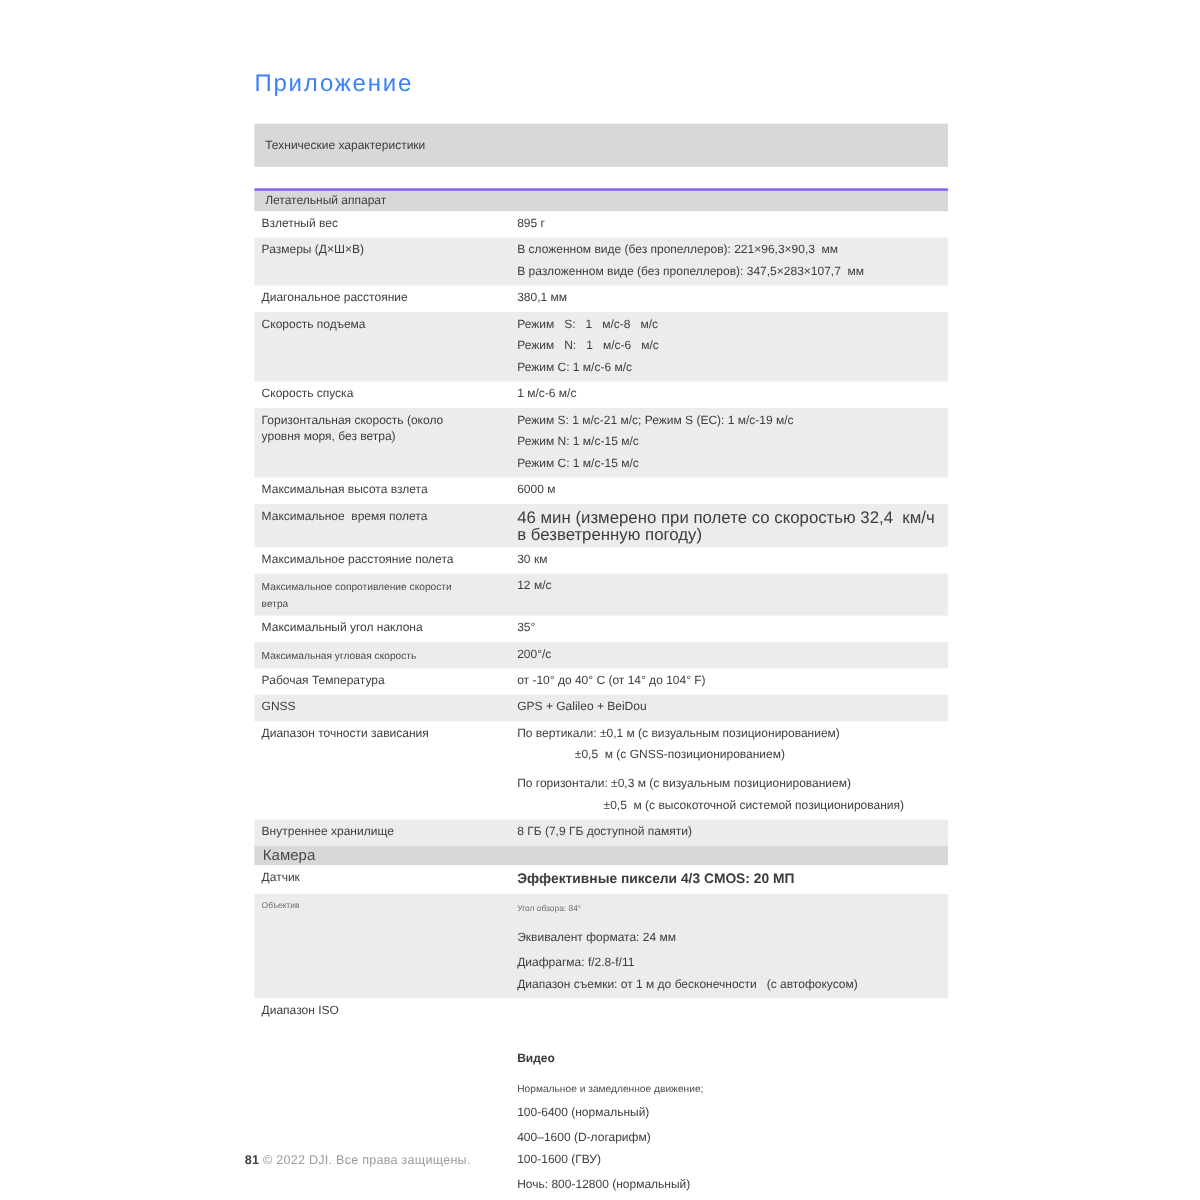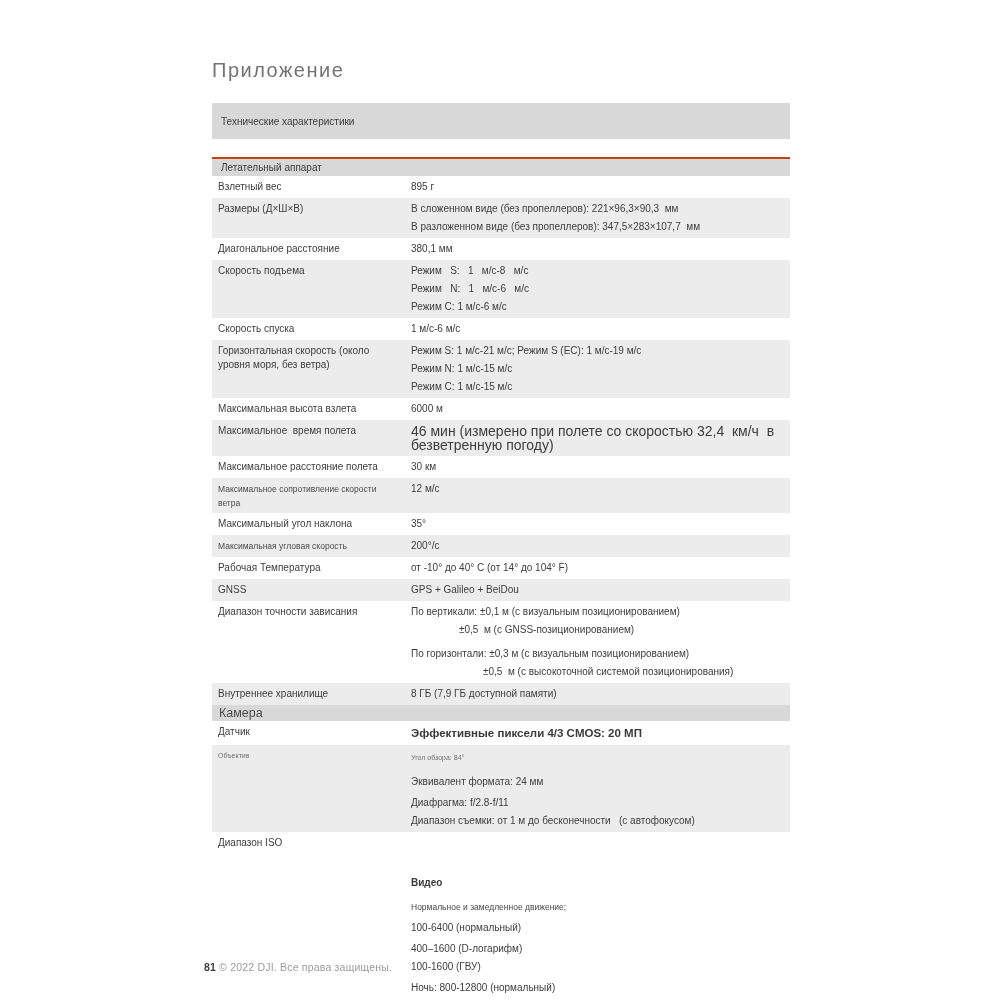--- a/index.html
+++ b/index.html
@@ -5,31 +5,31 @@
   * { margin:0; padding:0; box-sizing:border-box; }
   html,body { background:#ffffff; }
   body {
     width:1000px; height:1000px; position:relative; overflow:hidden;
     font-family:"Liberation Sans","DejaVu Sans",sans-serif;
     color:#3d3d3d;
   }
   .doc-col { position:absolute; left:212px; top:58px; width:578px; }
   h1.title {
     font-size:20px; font-weight:normal; letter-spacing:1.5px;
-    color:#737373; line-height:24px;
+    color:#3b82f6; line-height:24px;
   }
   .bar {
     background:#d8d8d8; font-size:10px; color:#3d3d3d;
     padding-left:9px; display:flex; align-items:center;
   }
   .bar-specs { margin-top:21px; height:36px; }
-  .bar-aircraft { margin-top:18px; height:19px; border-top:2px solid #c2410c; }
+  .bar-aircraft { margin-top:18px; height:19px; border-top:2px solid #8b5cf6; }
   .bar-camera { height:16px; font-size:12.5px; color:#4a4a4a; padding-left:7px; }
   .spec-table { width:100%; }
-  .spec-table .t-row { display:flex; padding:1px 0; }
+  .spec-table .t-row { display:flex; padding:1px 0;gap:20px; }
   .spec-table .t-row:nth-child(even) { background:#ececec; }
   .t-label {
     flex:0 0 199px; width:199px; padding:3px 10px 2px 6px;
     font-size:10px; line-height:14px; white-space:pre-wrap;
   }
   .t-label.small { font-size:8.5px; color:#4a4a4a; }
   .t-label.tiny { font-size:7px; color:#707070; }
   .t-value { flex:1; padding:1px 4px 1px 0; font-size:10px; }
   .vl { line-height:14px; padding:2px 0; white-space:pre-wrap; }
   .vl.gap { margin-top:6px; }

